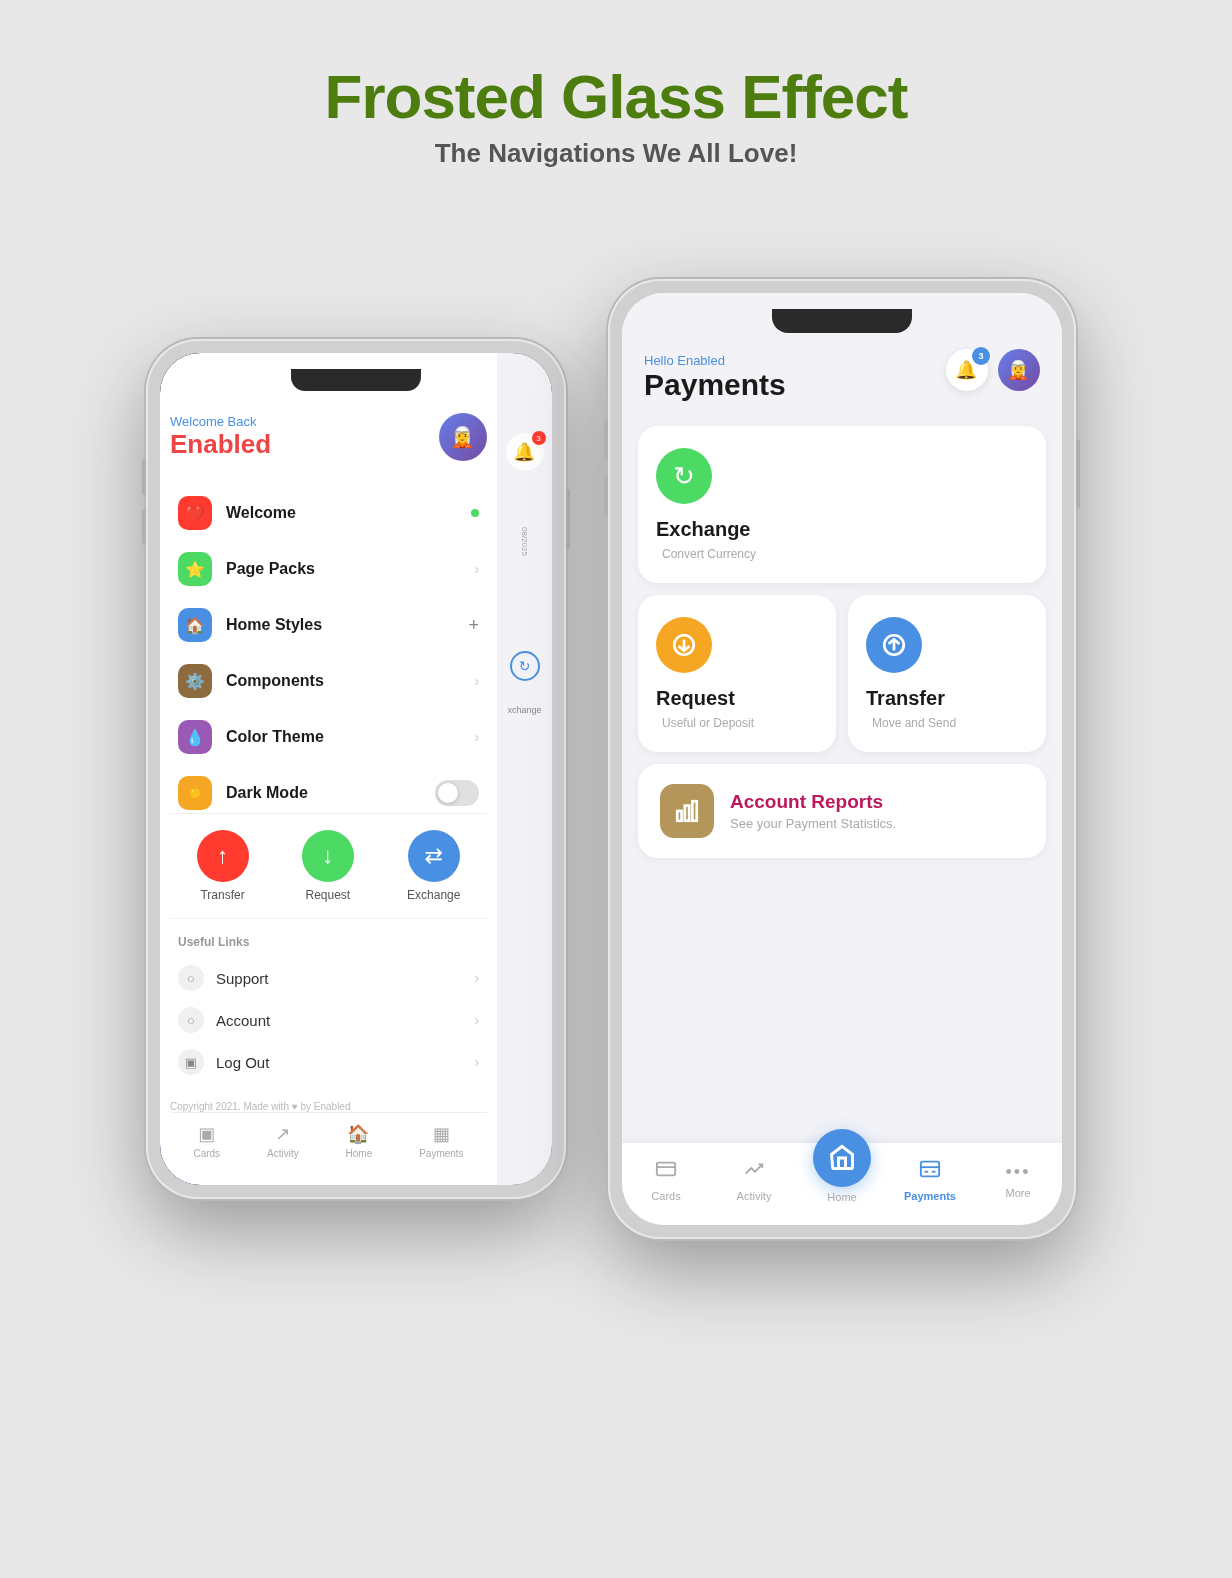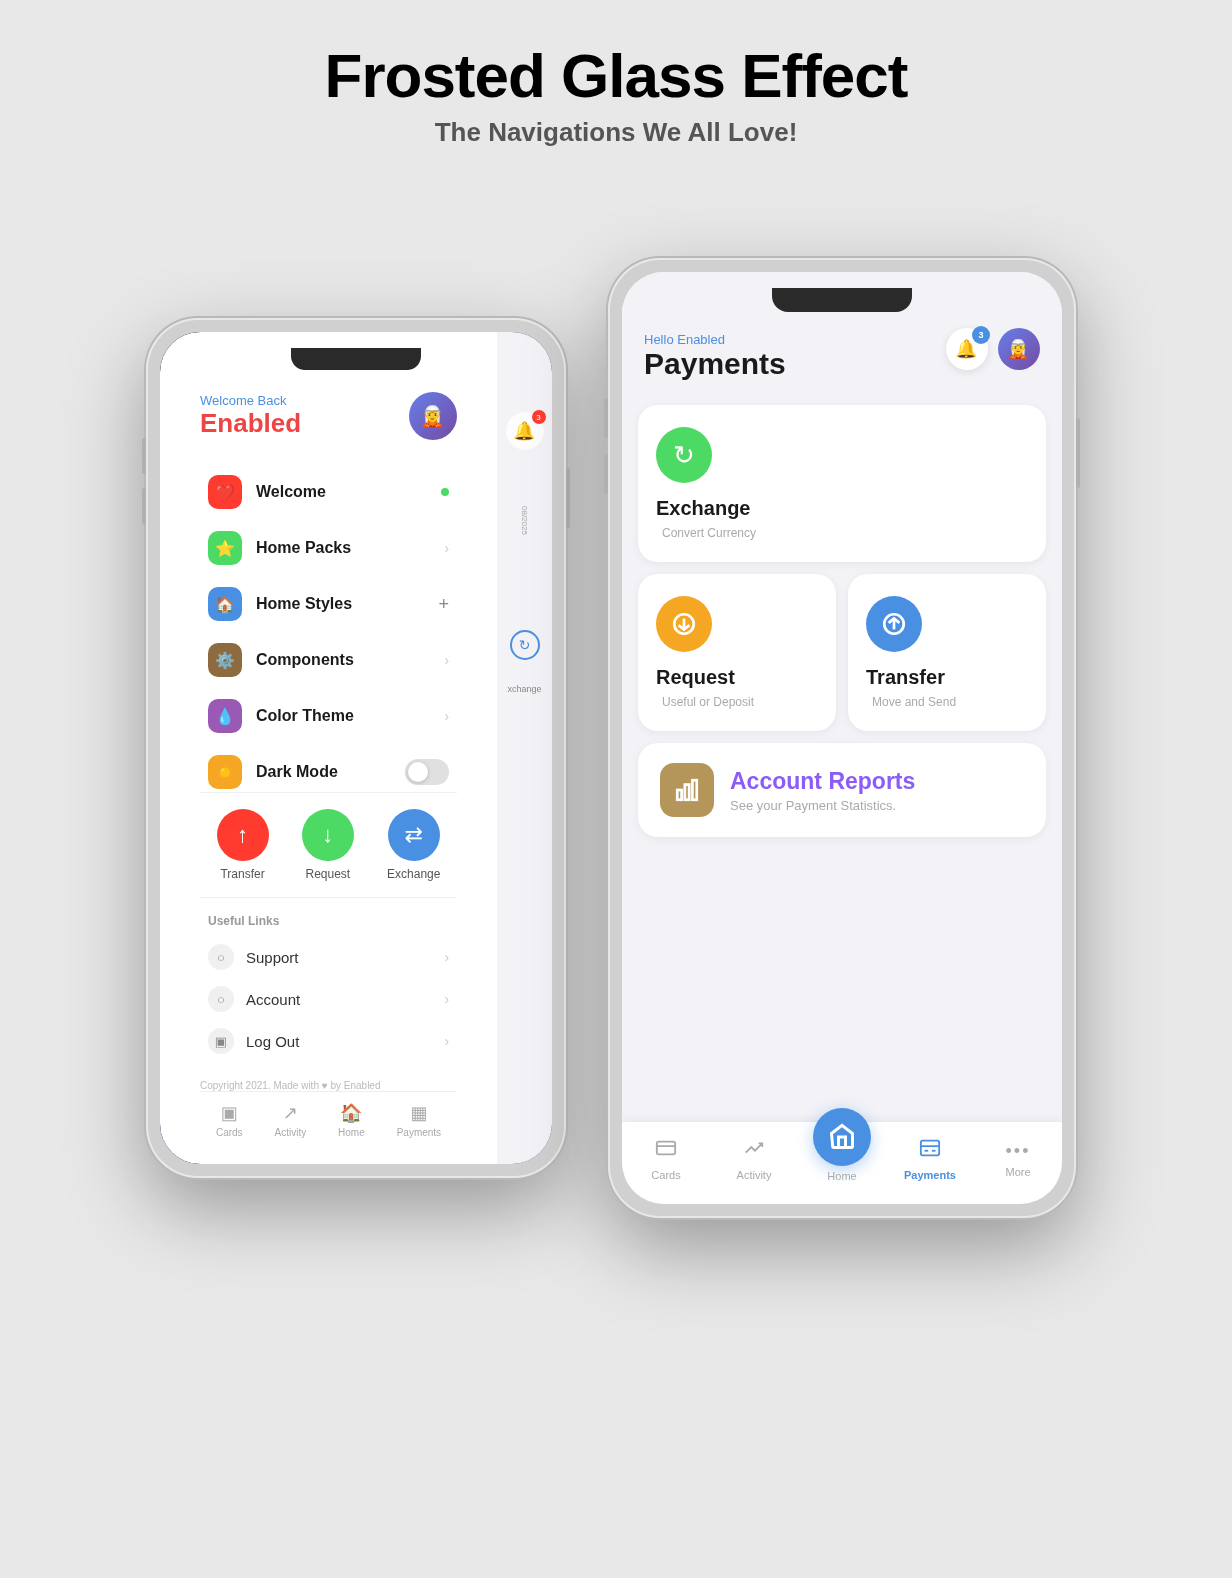--- a/index.html
+++ b/index.html
@@ -11,23 +11,24 @@
       display: flex;
       flex-direction: column;
       align-items: center;
       padding: 40px 0 60px;
       position: relative;
     }
 
     .page-title {
       font-size: 62px;
       font-weight: 900;
-      color: #000000;
+      color: #4d7c0f;
       letter-spacing: -1px;
       margin-bottom: 6px;
+      margin-top: 21px;
     }
     .page-subtitle {
       font-size: 26px;
       font-weight: 600;
       color: #555;
       margin-bottom: 70px;
     }
 
     .phones-container {
       position: relative;
@@ -170,21 +171,21 @@
 
     
     .drawer-panel {
       position: absolute;
       top: 0;
       left: 0;
       width: 86%;
       bottom: 0;
       background: #fff;
       border-radius: 40px 0 0 40px;
-      padding: 60px 40px 20px;
+      padding: 60px 10px 20px;
       display: flex;
       flex-direction: column;
     }
 
     .drawer-header {
       display: flex;
       align-items: center;
       justify-content: space-between;
       margin-bottom: 24px;
     }
@@ -538,23 +539,23 @@
       border-radius: 14px;
       background: #b5965a;
       display: flex;
       align-items: center;
       justify-content: center;
       font-size: 24px;
       color: #fff;
     }
     .reports-info {}
     .reports-name {
-      font-size: 23px;
+      font-size: 19px;
       font-weight: 800;
-      color: #8b5cf6;
+      color: #be185d;
     }
     .reports-desc {
       font-size: 13px;
       color: #aaa;
       margin-top: 3px;
     }
 
     
     .tab-bar {
       background: #fff;
@@ -665,21 +666,21 @@
           <div class="drawer-menu">
 
             <div class="menu-item">
               <div class="menu-icon" style="background:#ff3b30;">❤️</div>
               <span class="menu-label">Welcome</span>
               <div class="menu-dot"></div>
             </div>
 
             <div class="menu-item">
               <div class="menu-icon" style="background:#4cd964;">⭐</div>
-              <span class="menu-label">Home Packs</span>
+              <span class="menu-label">Page Packs</span>
               <span class="menu-chevron">›</span>
             </div>
 
             <div class="menu-item">
               <div class="menu-icon" style="background:#4a90e2;">🏠</div>
               <span class="menu-label">Home Styles</span>
               <span class="menu-plus">+</span>
             </div>
 
             <div class="menu-item">

